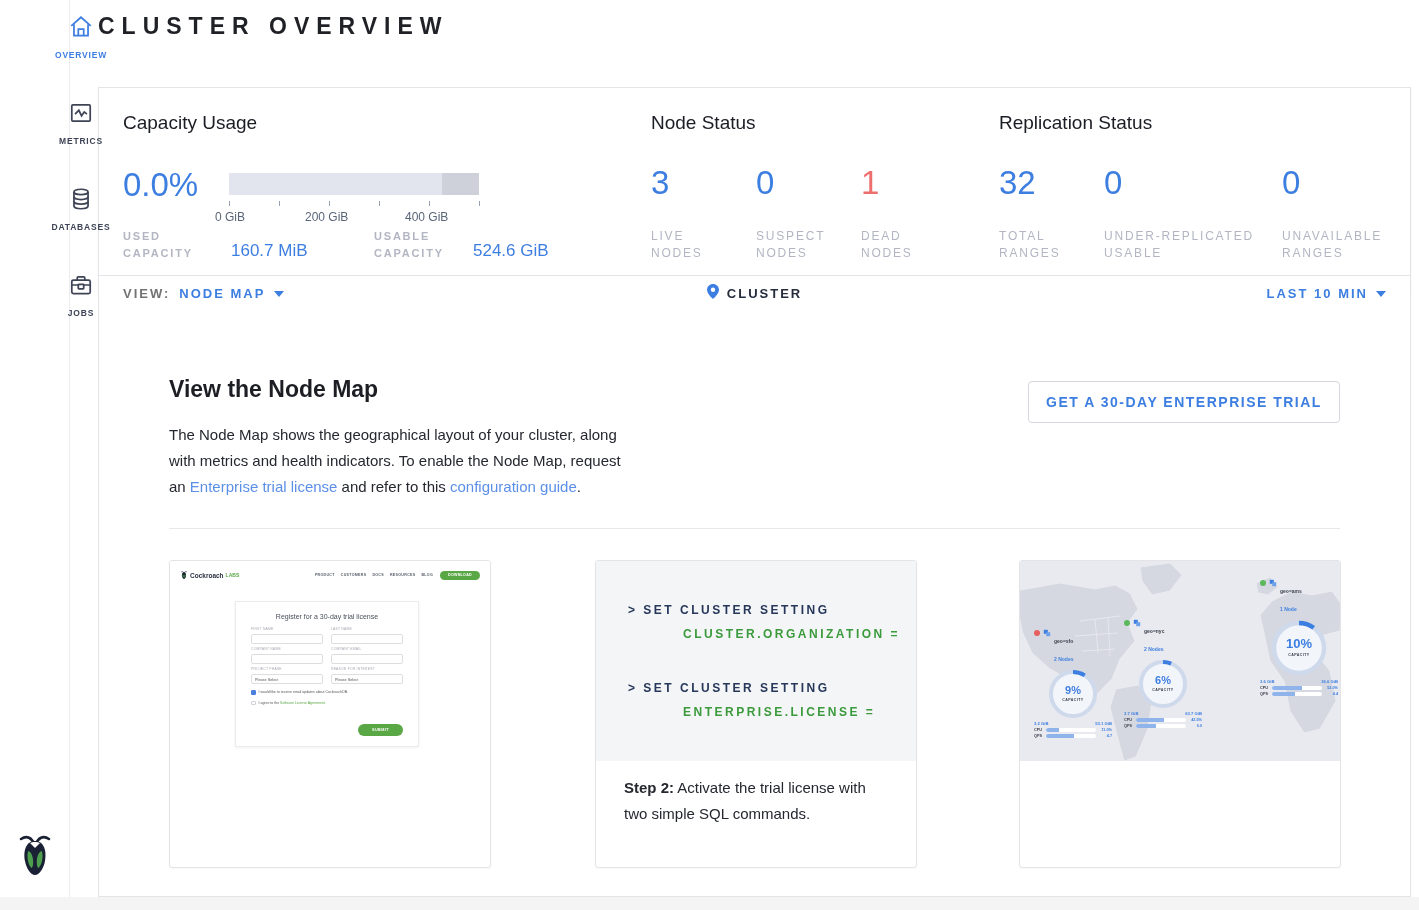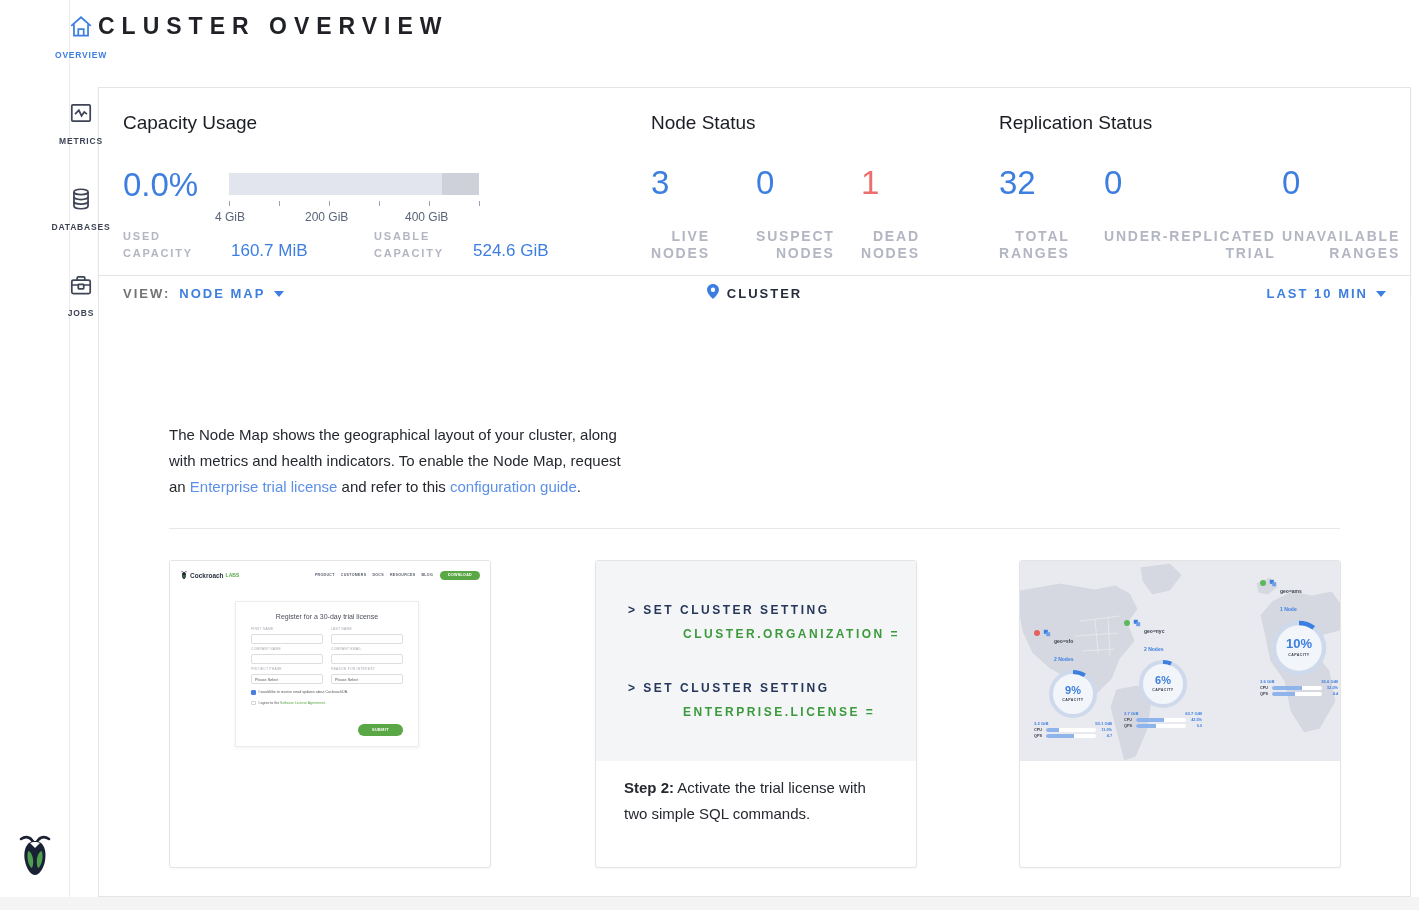--- a/index.html
+++ b/index.html
@@ -28,21 +28,21 @@
   .big-num{font-size:33px;color:var(--blue);line-height:1;}
   .big-num.red{color:var(--red);}
   .cap-pct{position:absolute;left:24px;top:80px;}
   .gauge{position:absolute;left:130px;top:85px;width:250px;height:22px;background:#e2e5ed;}
   .gauge .dark{position:absolute;right:0;top:0;height:100%;width:15%;background:#ced1da;}
   .tick{position:absolute;top:113px;width:1px;height:5px;background:#9aa1b4;}
   .tick-lbl{position:absolute;top:122px;font-size:12px;color:#596579;white-space:nowrap;}
   .cap-label{position:absolute;font-size:11px;letter-spacing:1.8px;color:var(--graycap);line-height:17px;font-weight:600;}
   .cap-value{position:absolute;font-size:17px;color:var(--blue);}
   .stat-col{position:absolute;top:78px;}
-  .stat-lbl{position:absolute;font-size:14px;letter-spacing:1.8px;color:var(--graycap);line-height:17px;font-weight:700;top:140px;white-space:pre-line;text-align:right;}
+  .stat-lbl{position:absolute;font-size:12px;letter-spacing:1.8px;color:var(--graycap);line-height:17px;font-weight:400;top:140px;white-space:pre-line;}
 
   
   .viewbar{position:absolute;left:98px;top:275px;width:1313px;height:36px;background:#fff;border:1px solid var(--border);}
   .vb-left{position:absolute;left:24px;top:0;height:34px;display:flex;align-items:center;gap:9px;}
   .vb-center{position:absolute;left:0;right:0;top:0;height:34px;display:flex;align-items:center;justify-content:center;gap:8px;}
   .vb-right{position:absolute;right:24px;top:0;height:34px;display:flex;align-items:center;gap:8px;cursor:pointer;}
   .vb-gray{font-size:13px;letter-spacing:2px;color:#737373;font-weight:600;}
   .vb-blue{font-size:13px;letter-spacing:2px;color:var(--blue);font-weight:600;cursor:pointer;}
   .vb-dark{font-size:13px;letter-spacing:2px;color:#242c3c;font-weight:600;}
   .caret{display:inline-block;width:0;height:0;border-left:5px solid transparent;border-right:5px solid transparent;border-top:6px solid var(--blue);margin-top:1px;}
@@ -174,21 +174,21 @@
     <div class="big-num cap-pct">0.0%</div>
     <div class="gauge">
         <span class="dark"></span>
       </div>
     <span class="tick" style="left:130px;"></span>
     <span class="tick" style="left:180px;"></span>
     <span class="tick" style="left:230px;"></span>
     <span class="tick" style="left:280px;"></span>
     <span class="tick" style="left:330px;"></span>
     <span class="tick" style="left:380px;"></span>
-    <div class="tick-lbl" style="left:116px;">4 GiB</div>
+    <div class="tick-lbl" style="left:116px;">0 GiB</div>
     <div class="tick-lbl" style="left:206px;">200 GiB</div>
     <div class="tick-lbl" style="left:306px;">400 GiB</div>
     <div class="cap-label" style="left:24px;top:140px;white-space:pre-line;">USED
 CAPACITY</div>
     <div class="cap-value" style="left:132px;top:153px;">160.7 MiB</div>
     <div class="cap-label" style="left:275px;top:140px;white-space:pre-line;">USABLE
 CAPACITY</div>
     <div class="cap-value" style="left:374px;top:153px;">524.6 GiB</div>
 
     <div class="sec-title" style="left:552px;">Node Status</div>
@@ -201,21 +201,21 @@
     <div class="stat-col" style="left:762px;"><span class="big-num red">1</span></div>
     <div class="stat-lbl" style="left:762px;">DEAD
 NODES</div>
 
     <div class="sec-title" style="left:900px;">Replication Status</div>
     <div class="stat-col" style="left:900px;"><span class="big-num">32</span></div>
     <div class="stat-lbl" style="left:900px;">TOTAL
 RANGES</div>
     <div class="stat-col" style="left:1005px;"><span class="big-num">0</span></div>
     <div class="stat-lbl" style="left:1005px;">UNDER-REPLICATED
-TRIAL</div>
+USABLE</div>
     <div class="stat-col" style="left:1183px;"><span class="big-num">0</span></div>
     <div class="stat-lbl" style="left:1183px;">UNAVAILABLE
 RANGES</div>
   </div>
 
   <div class="viewbar">
     <div class="vb-left">
       <span class="vb-gray">VIEW:</span>
       <span class="vb-blue">NODE MAP</span>
       <span class="caret"></span>
@@ -228,21 +228,23 @@
       </span>
       <span class="vb-dark">CLUSTER</span>
     </div>
     <div class="vb-right">
       <span class="vb-blue">LAST 10 MIN</span>
       <span class="caret"></span>
     </div>
   </div>
 
   <div class="mainpanel">
+    <div class="nm-heading">View the Node Map</div>
     <div class="nm-desc"><span>The Node Map shows the geographical layout of your cluster, along with metrics and health indicators. To enable the Node Map, request an </span><a class="link">Enterprise trial license</a><span> and refer to this </span><a class="link">configuration guide</a><span>.</span></div>
+    <button class="trial-btn">GET A 30-DAY ENTERPRISE TRIAL</button>
     <div class="divider"></div>
 
     <div class="card" style="left:70px;">
       <div class="img">
         <div class="mini-site">
           <div class="ms-nav">
             <div class="ms-logo">
               <svg width="8" height="11" viewBox="0 0 40 52">
                   <path d="M6 8 C12 4 17 7 19 13" stroke="#1b2134" stroke-width="3" fill="none"></path>
                   <path d="M34 8 C28 4 23 7 21 13" stroke="#1b2134" stroke-width="3" fill="none"></path>

